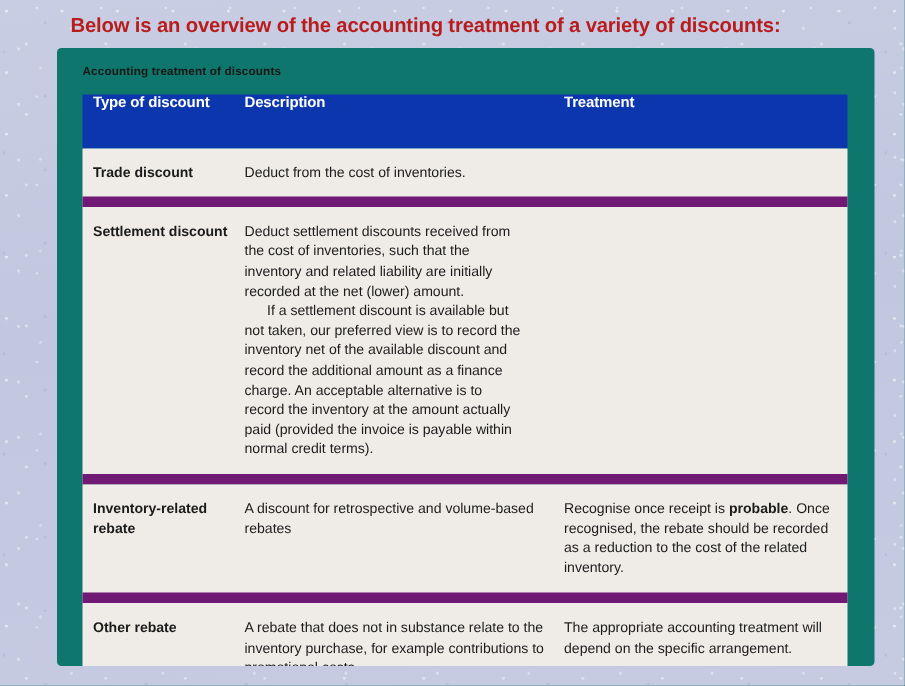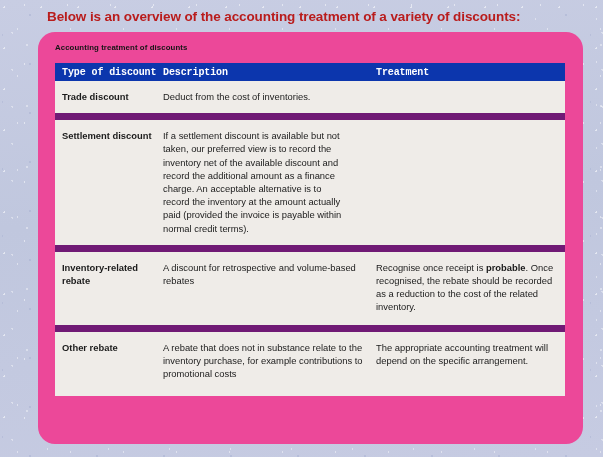--- a/index.html
+++ b/index.html
@@ -55,22 +55,22 @@
     white-space: nowrap;
   }
 
   
   .card {
     position: absolute;
     left: 38px;
     top: 32px;
     width: 545px;
     height: 412px;
-    background: #ec4899;
-    border-radius: 17px;
+    background: #0f766e;
+    border-radius: 3px;
     box-sizing: border-box;
     overflow: hidden;
   }
 
   .card-caption {
     position: absolute;
     left: 17px;
     top: 11px;
     font-size: 7.8px;
     font-weight: bold;
@@ -83,23 +83,22 @@
   .table {
     position: absolute;
     left: 17px;
     top: 31px;
     width: 510px;
   }
 
   .thead {
     display: flex;
     background: #0c36ad;
-    height: 18px;
-    align-items: center;
-    font-family: Liberation Mono, monospace;
+    height: 36px;
+    align-items: flex-start;
   }
   .th {
     font-size: 10px;
     font-weight: bold;
     color: #ffffff;
     letter-spacing: -0.1px;
     white-space: nowrap;
   }
 
   .col-1 { width: 108px; flex: 0 0 108px; padding-left: 7px; box-sizing: border-box; }
@@ -159,20 +158,21 @@
       <div class="trow row-trade">
         <div class="td name col-1">Trade discount</div>
         <div class="td col-3">
           <p>Deduct from the cost of inventories.</p>
         </div>
       </div>
 
       <div class="trow row-settlement">
         <div class="td name col-1">Settlement discount</div>
         <div class="td col-3">
+          <p>Deduct settlement discounts received from the cost of inventories, such that the inventory and related liability are initially recorded at the net (lower) amount.</p>
           <p>If a settlement discount is available but not taken, our preferred view is to record the inventory net of the available discount and record the additional amount as a finance charge. An acceptable alternative is to record the inventory at the amount actually paid (provided the invoice is payable within normal credit terms).</p>
         </div>
       </div>
 
       <div class="trow row-inventory">
         <div class="td name col-1">Inventory-related rebate</div>
         <div class="td col-2">A discount for retrospective and volume-based rebates</div>
         <div class="td col-3">
           <p id="row3-treatment">Recognise once receipt is <b>probable</b>. Once recognised, the rebate should be recorded as a reduction to the cost of the related inventory.</p>
         </div>

